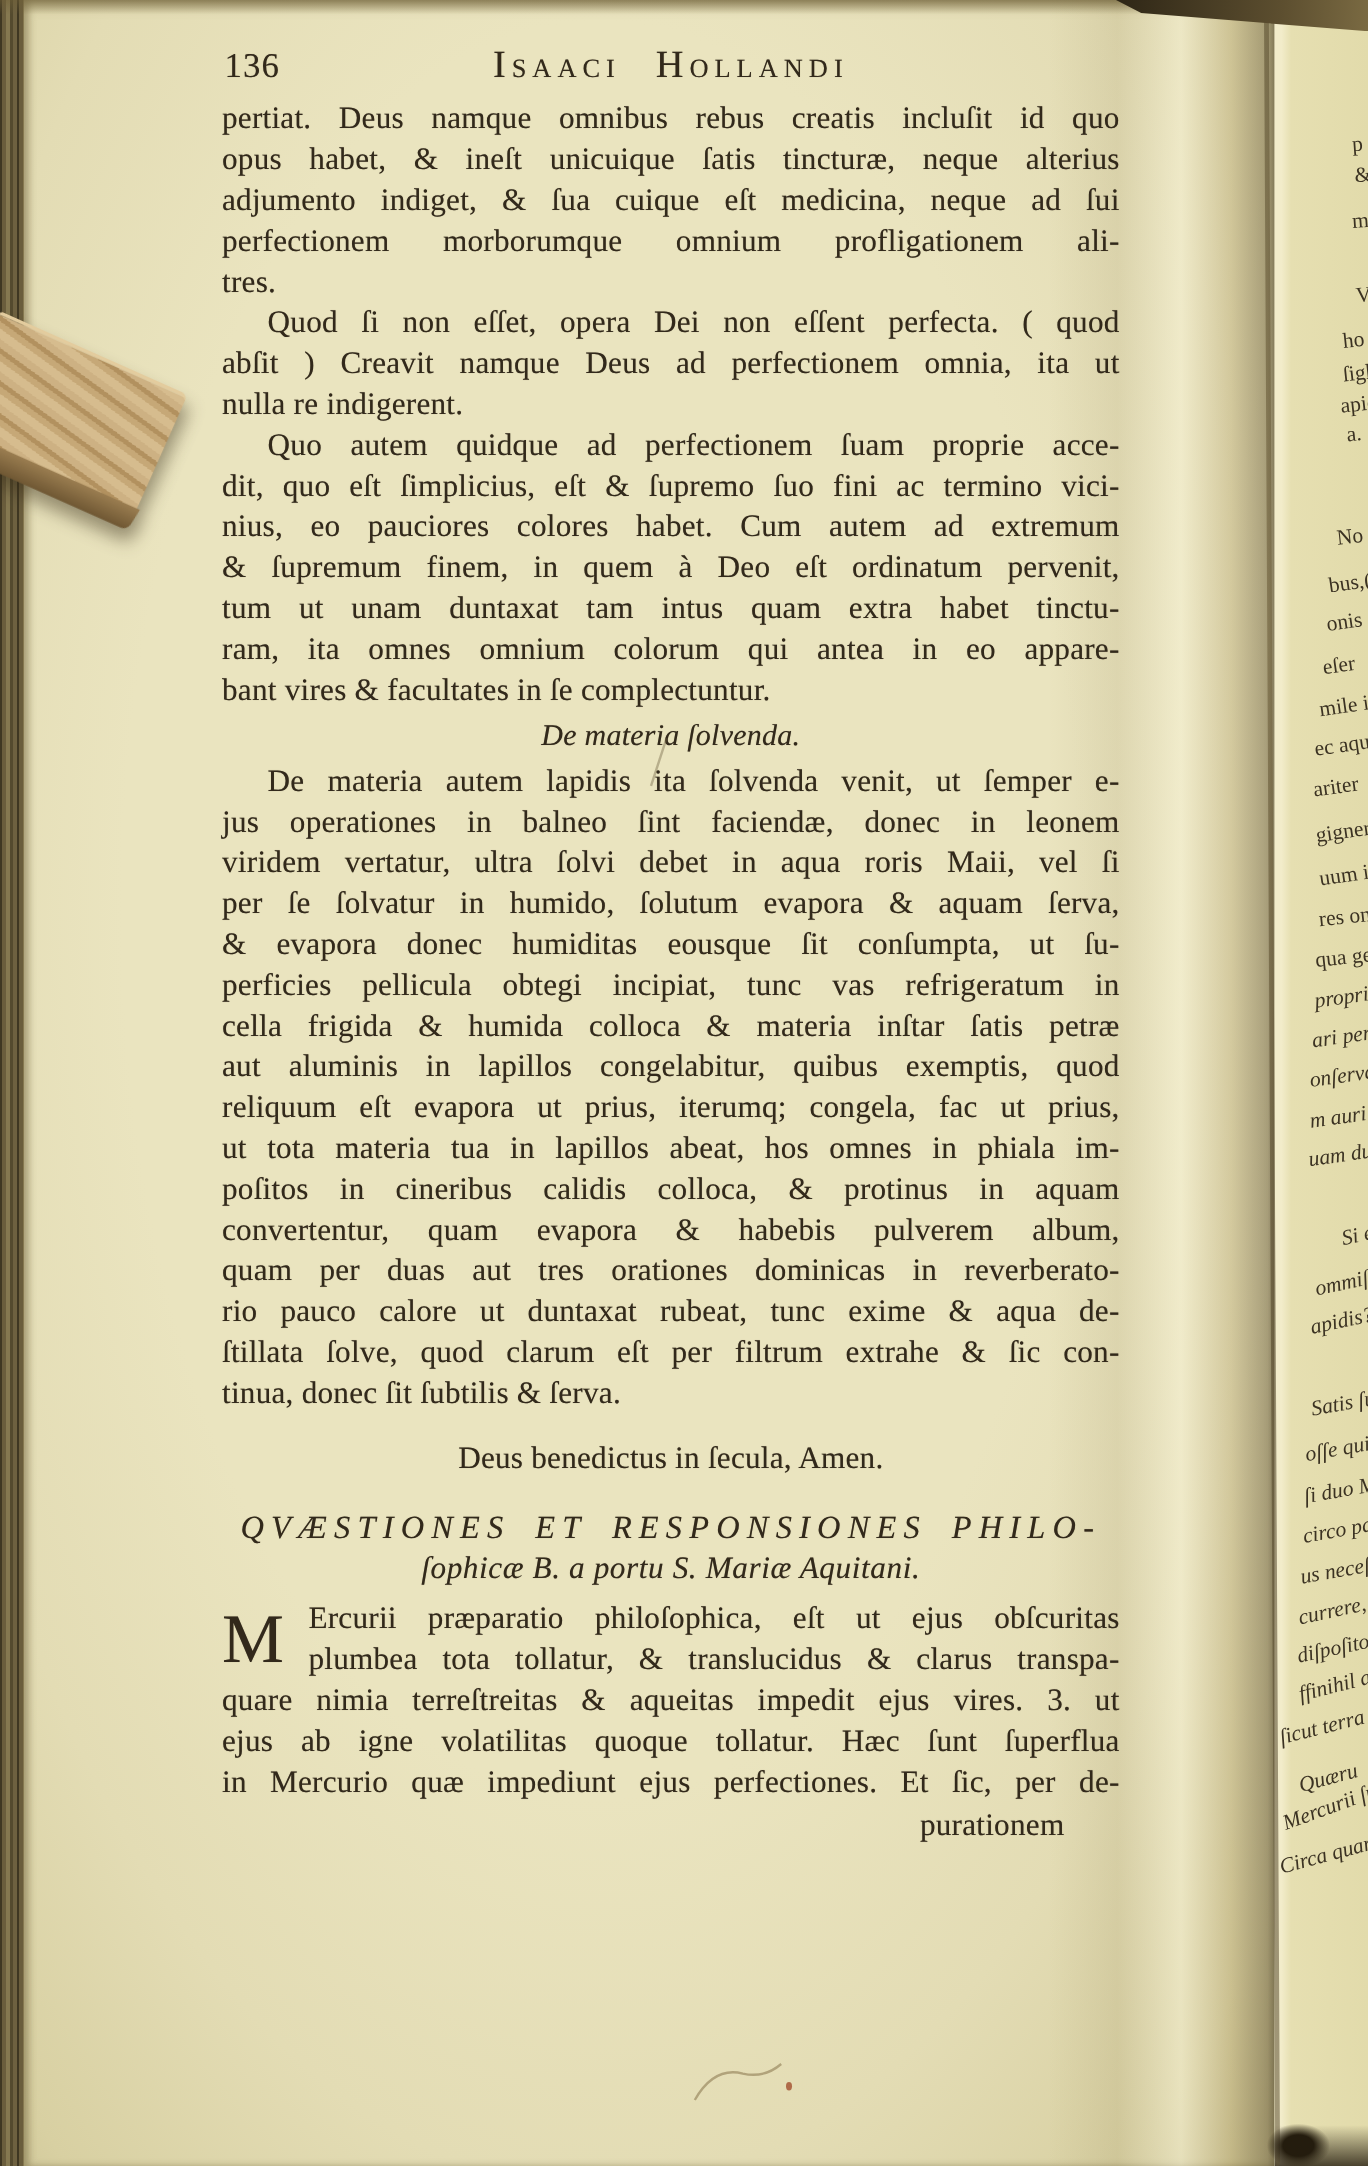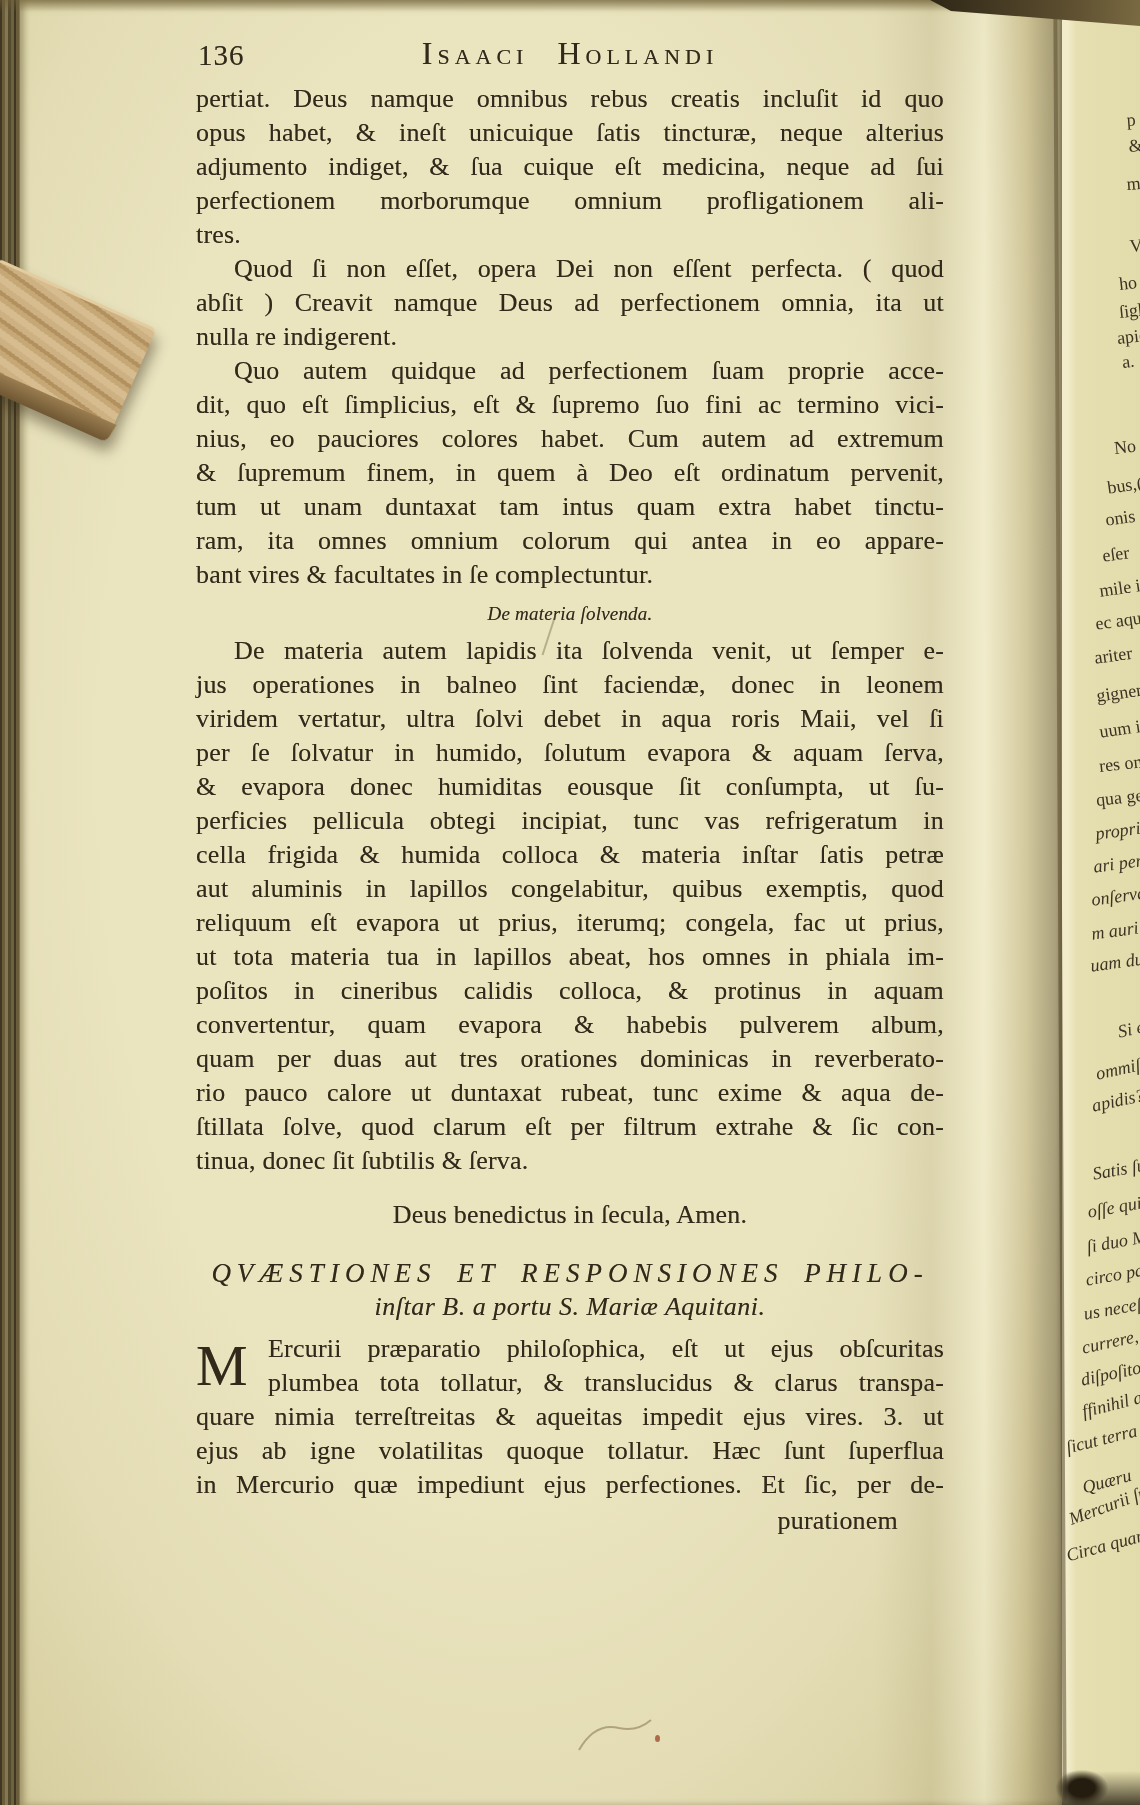--- a/index.html
+++ b/index.html
@@ -69,35 +69,35 @@
   .wedge .bevel{position:absolute;left:4px;top:104px;width:98%;height:20px;border-radius:0 0 6px 4px;
     background:linear-gradient(180deg,#9a7d50,#6f5733);transform:skewX(-8deg);}
   
   .squiggle{position:absolute;left:575px;top:1712px;z-index:6;opacity:.65;}
   .red-speck{position:absolute;left:655px;top:1735px;width:5px;height:7px;z-index:6;
     background:#a14f2e;border-radius:50%;opacity:.8;}
   .pen-mark{position:absolute;left:548px;top:614px;width:2px;height:42px;z-index:6;
     background:#6b5d3f;opacity:.4;transform:rotate(18deg);}
   
   .content{
-    position:absolute;left:176px;top:36px;width:748px;z-index:5;
+    position:absolute;left:165px;top:36px;width:748px;z-index:5;
     color:#32291b;font-size:26px;line-height:34px;letter-spacing:.2px;
     text-shadow:0 0 .6px rgba(50,40,25,.45);
   }
   .header-row{position:relative;height:46px;}
   .page-number{position:absolute;left:2px;top:2px;font-size:29px;letter-spacing:1px;}
   .running-header{position:absolute;left:0;top:0;width:100%;text-align:center;
     font-variant:small-caps;font-size:32px;letter-spacing:5px;word-spacing:16px;}
   .block{margin:0;}
   .para .line{text-align:justify;text-align-last:justify;}
   .para .line.last{text-align-last:left;}
   .para .line.indent{text-indent:38px;}
   .center .line{text-align:center;text-align-last:center;}
   .heading-italic{font-style:italic;margin:5px 0 3px;}
-  .heading-italic .line{font-size:19px;font-family:Liberation Serif, serif;}
+  .heading-italic .line{font-size:25px;font-family:Liberation Serif, serif;}
   .benediction{margin-top:20px;}
   .heading-caps{font-style:italic;margin-top:24px;}
   .heading-caps .line{font-size:27px;letter-spacing:6px;word-spacing:8px;}
   .heading-italic2{font-style:italic;margin-bottom:8px;}
   .heading-italic2 .line{font-size:26px;letter-spacing:.5px;}
   .dropcap{float:left;width:64px;height:64px;margin:4px 8px 0 0;
     font-size:58px;line-height:60px;}
   .catchword{margin-top:2px;}
   .catchword .line{text-align:right;padding-right:46px;font-family:Liberation Serif, serif;}
 </style>
@@ -156,21 +156,21 @@
         <div class="line">ſtillata ſolve, quod clarum eſt per filtrum extrahe &amp; ſic con-</div>
         <div class="line last">tinua, donec ſit ſubtilis &amp; ſerva.</div>
       </div>
       <div class="block center benediction">
         <div class="line last">Deus benedictus in ſecula, Amen.</div>
       </div>
       <div class="block center heading-caps">
         <div class="line last">QVÆSTIONES ET RESPONSIONES PHILO-</div>
       </div>
       <div class="block center heading-italic2">
-        <div class="line last">inſtar B. a portu S. Mariæ Aquitani.</div>
+        <div class="line last">ſophicæ B. a portu S. Mariæ Aquitani.</div>
       </div>
       <div class="block para">
         <div class="dropcap">M</div>
         <div class="line">Ercurii præparatio philoſophica, eſt ut ejus obſcuritas</div>
         <div class="line">plumbea tota tollatur, &amp; translucidus &amp; clarus transpa-</div>
         <div class="line">quare nimia terreſtreitas &amp; aqueitas impedit ejus vires. 3. ut</div>
         <div class="line">ejus ab igne volatilitas quoque tollatur. Hæc ſunt ſuperflua</div>
         <div class="line">in Mercurio quæ impediunt ejus perfectiones. Et ſic, per de-</div>
       </div>
       <div class="block catchword">

